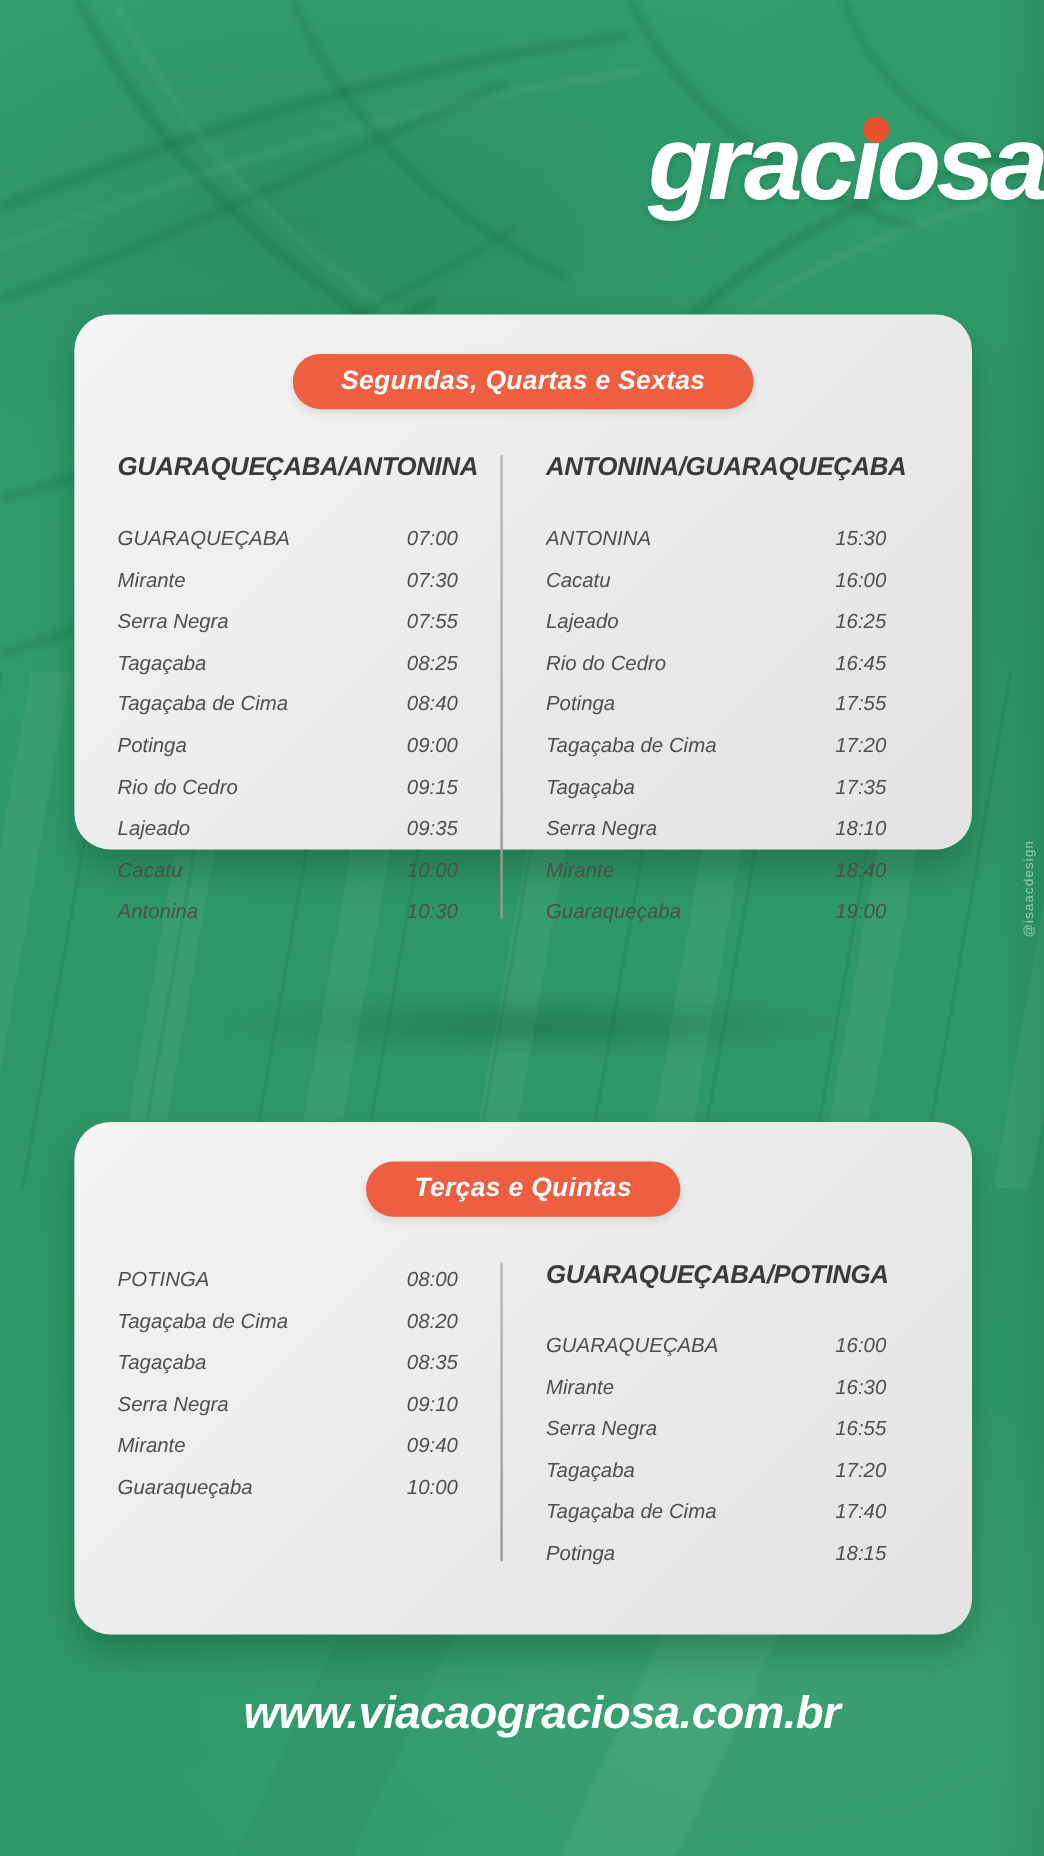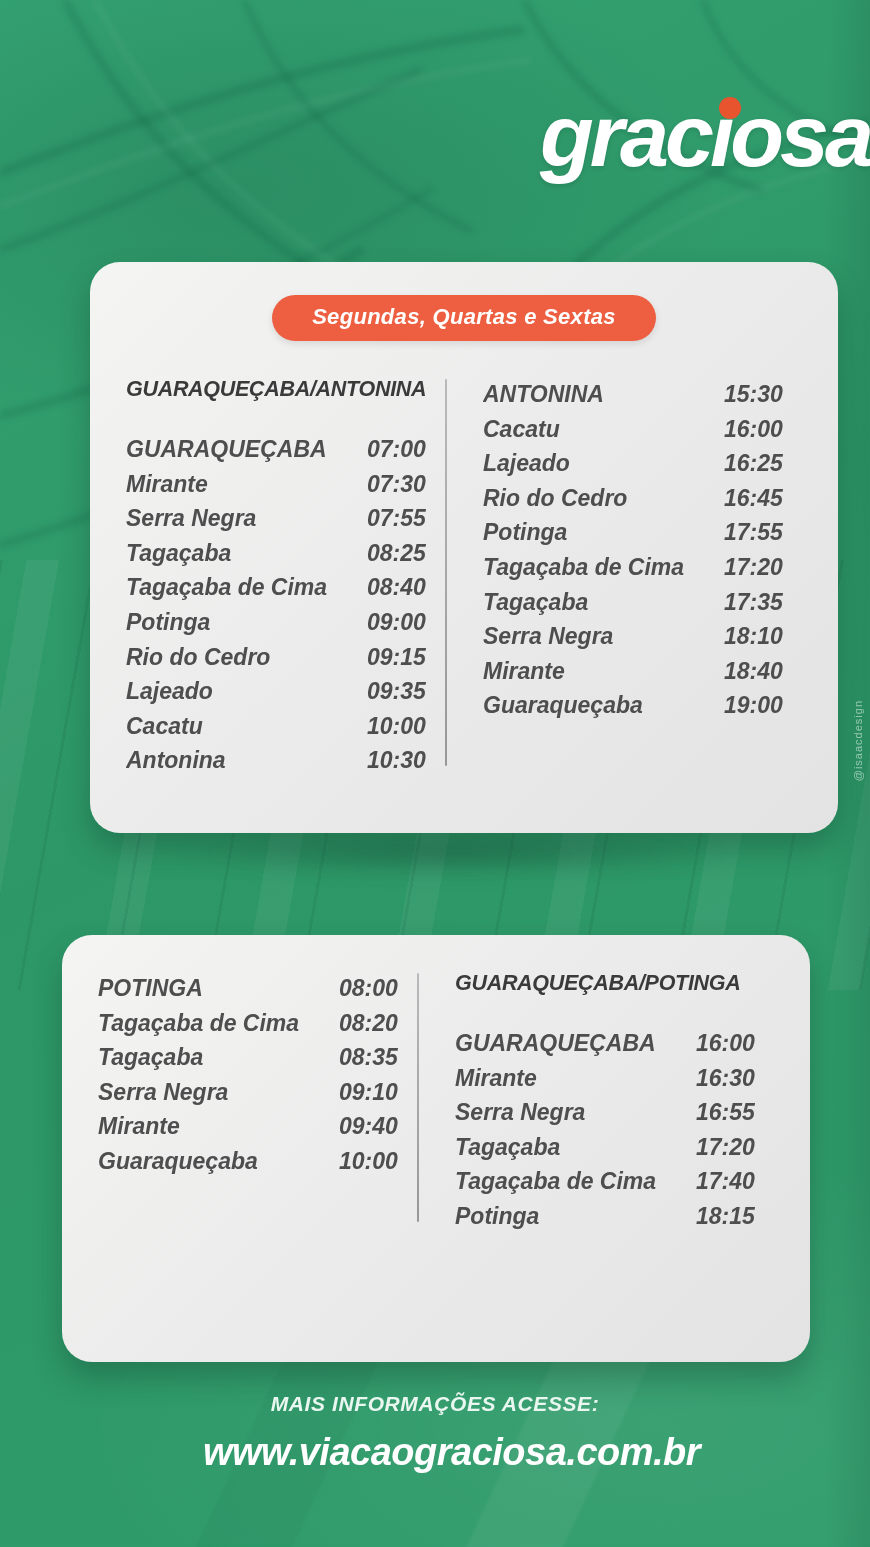--- a/index.html
+++ b/index.html
@@ -45,38 +45,38 @@
   .logo-dot{
     position:absolute;top:5px;left:9px;width:22px;height:22px;border-radius:50%;
     background:#e8542e;
   }
   
   .card{
     position:absolute;left:62px;width:748px;border-radius:30px;
     background:linear-gradient(135deg,#f4f4f3 0%,#e9eae9 55%,#e2e3e2 100%);
     box-shadow:0 16px 30px rgba(15,55,38,.32);
   }
-  .card-1{top:262px;height:571px;margin-left:28px;}
+  .card-1{top:262px;height:446px;}
   .card-2{top:935px;height:427px;}
   .badge{
     display:table;margin:33px auto 0;padding:9px 40px 11px;border-radius:40px;
     background:#ed5f40;color:#fff;font-size:22px;font-weight:600;font-style:italic;
     letter-spacing:.3px;box-shadow:0 3px 7px rgba(0,0,0,.10);
   }
   .cols{display:flex;margin-top:36px;padding:0 36px;}
   .col{flex:1;min-width:0;}
   .col-left{}
   .col-right{padding-left:36px;}
   .divider{width:2px;background:linear-gradient(#b9b9b9,#979797);margin:2px 0 12px;border-radius:2px;}
   .col-title{
     margin:0 0 30px;font-size:21.5px;font-weight:700;font-style:italic;
     color:#3a3a3a;letter-spacing:-.3px;white-space:nowrap;
   }
   .row{display:flex;justify-content:space-between;line-height:34.6px;
-       font-size:23px;color:#4e4e4e;font-style:italic;font-weight:bold;}
+       font-size:17px;color:#4e4e4e;font-style:italic;}
   .row .stop{white-space:nowrap;overflow:hidden;}
   .row .time{width:78px;flex:none;font-variant-numeric:tabular-nums;}
   
   .footer{position:absolute;top:1392px;left:0;width:100%;text-align:center;color:#fff;}
   .footer-info{font-size:21px;font-weight:600;font-style:italic;letter-spacing:.6px;color:#e9f7f0;}
   .footer-url{margin-top:15px;font-size:38px;font-weight:800;font-style:italic;letter-spacing:-.5px;padding-left:33px;}
   
   .credit{
     position:absolute;top:700px;right:6px;writing-mode:vertical-rl;transform:rotate(180deg);
     font-size:11px;font-style:normal;letter-spacing:1px;color:rgba(235,248,242,.55);
@@ -159,20 +159,21 @@
             <span class="time">10:00</span>
           </div>
           <div class="row">
             <span class="stop">Antonina</span>
             <span class="time">10:30</span>
           </div>
         </div>
     </div>
     <div class="divider"></div>
     <div class="col col-right">
+      <h3 class="col-title">ANTONINA/GUARAQUEÇABA</h3>
       <div>
           <div class="row">
             <span class="stop">ANTONINA</span>
             <span class="time">15:30</span>
           </div>
           <div class="row">
             <span class="stop">Cacatu</span>
             <span class="time">16:00</span>
           </div>
           <div class="row">
@@ -206,20 +207,21 @@
           <div class="row">
             <span class="stop">Guaraqueçaba</span>
             <span class="time">19:00</span>
           </div>
         </div>
     </div>
   </div>
 </div>
 
 <div class="card card-2">
+  <div class="badge">Terças e Quintas</div>
   <div class="cols">
     <div class="col col-left">
       <div>
           <div class="row">
             <span class="stop">POTINGA</span>
             <span class="time">08:00</span>
           </div>
           <div class="row">
             <span class="stop">Tagaçaba de Cima</span>
             <span class="time">08:20</span>
@@ -269,17 +271,16 @@
           <div class="row">
             <span class="stop">Potinga</span>
             <span class="time">18:15</span>
           </div>
         </div>
     </div>
   </div>
 </div>
 
 <div class="footer">
-  <div class="footer-info">MAIS INFORMAÇÕES ACESSE:</div>
   <div class="footer-url">www.viacaograciosa.com.br</div>
 </div>
 
 <div class="credit">@isaacdesign</div>
 
 </body></html>

